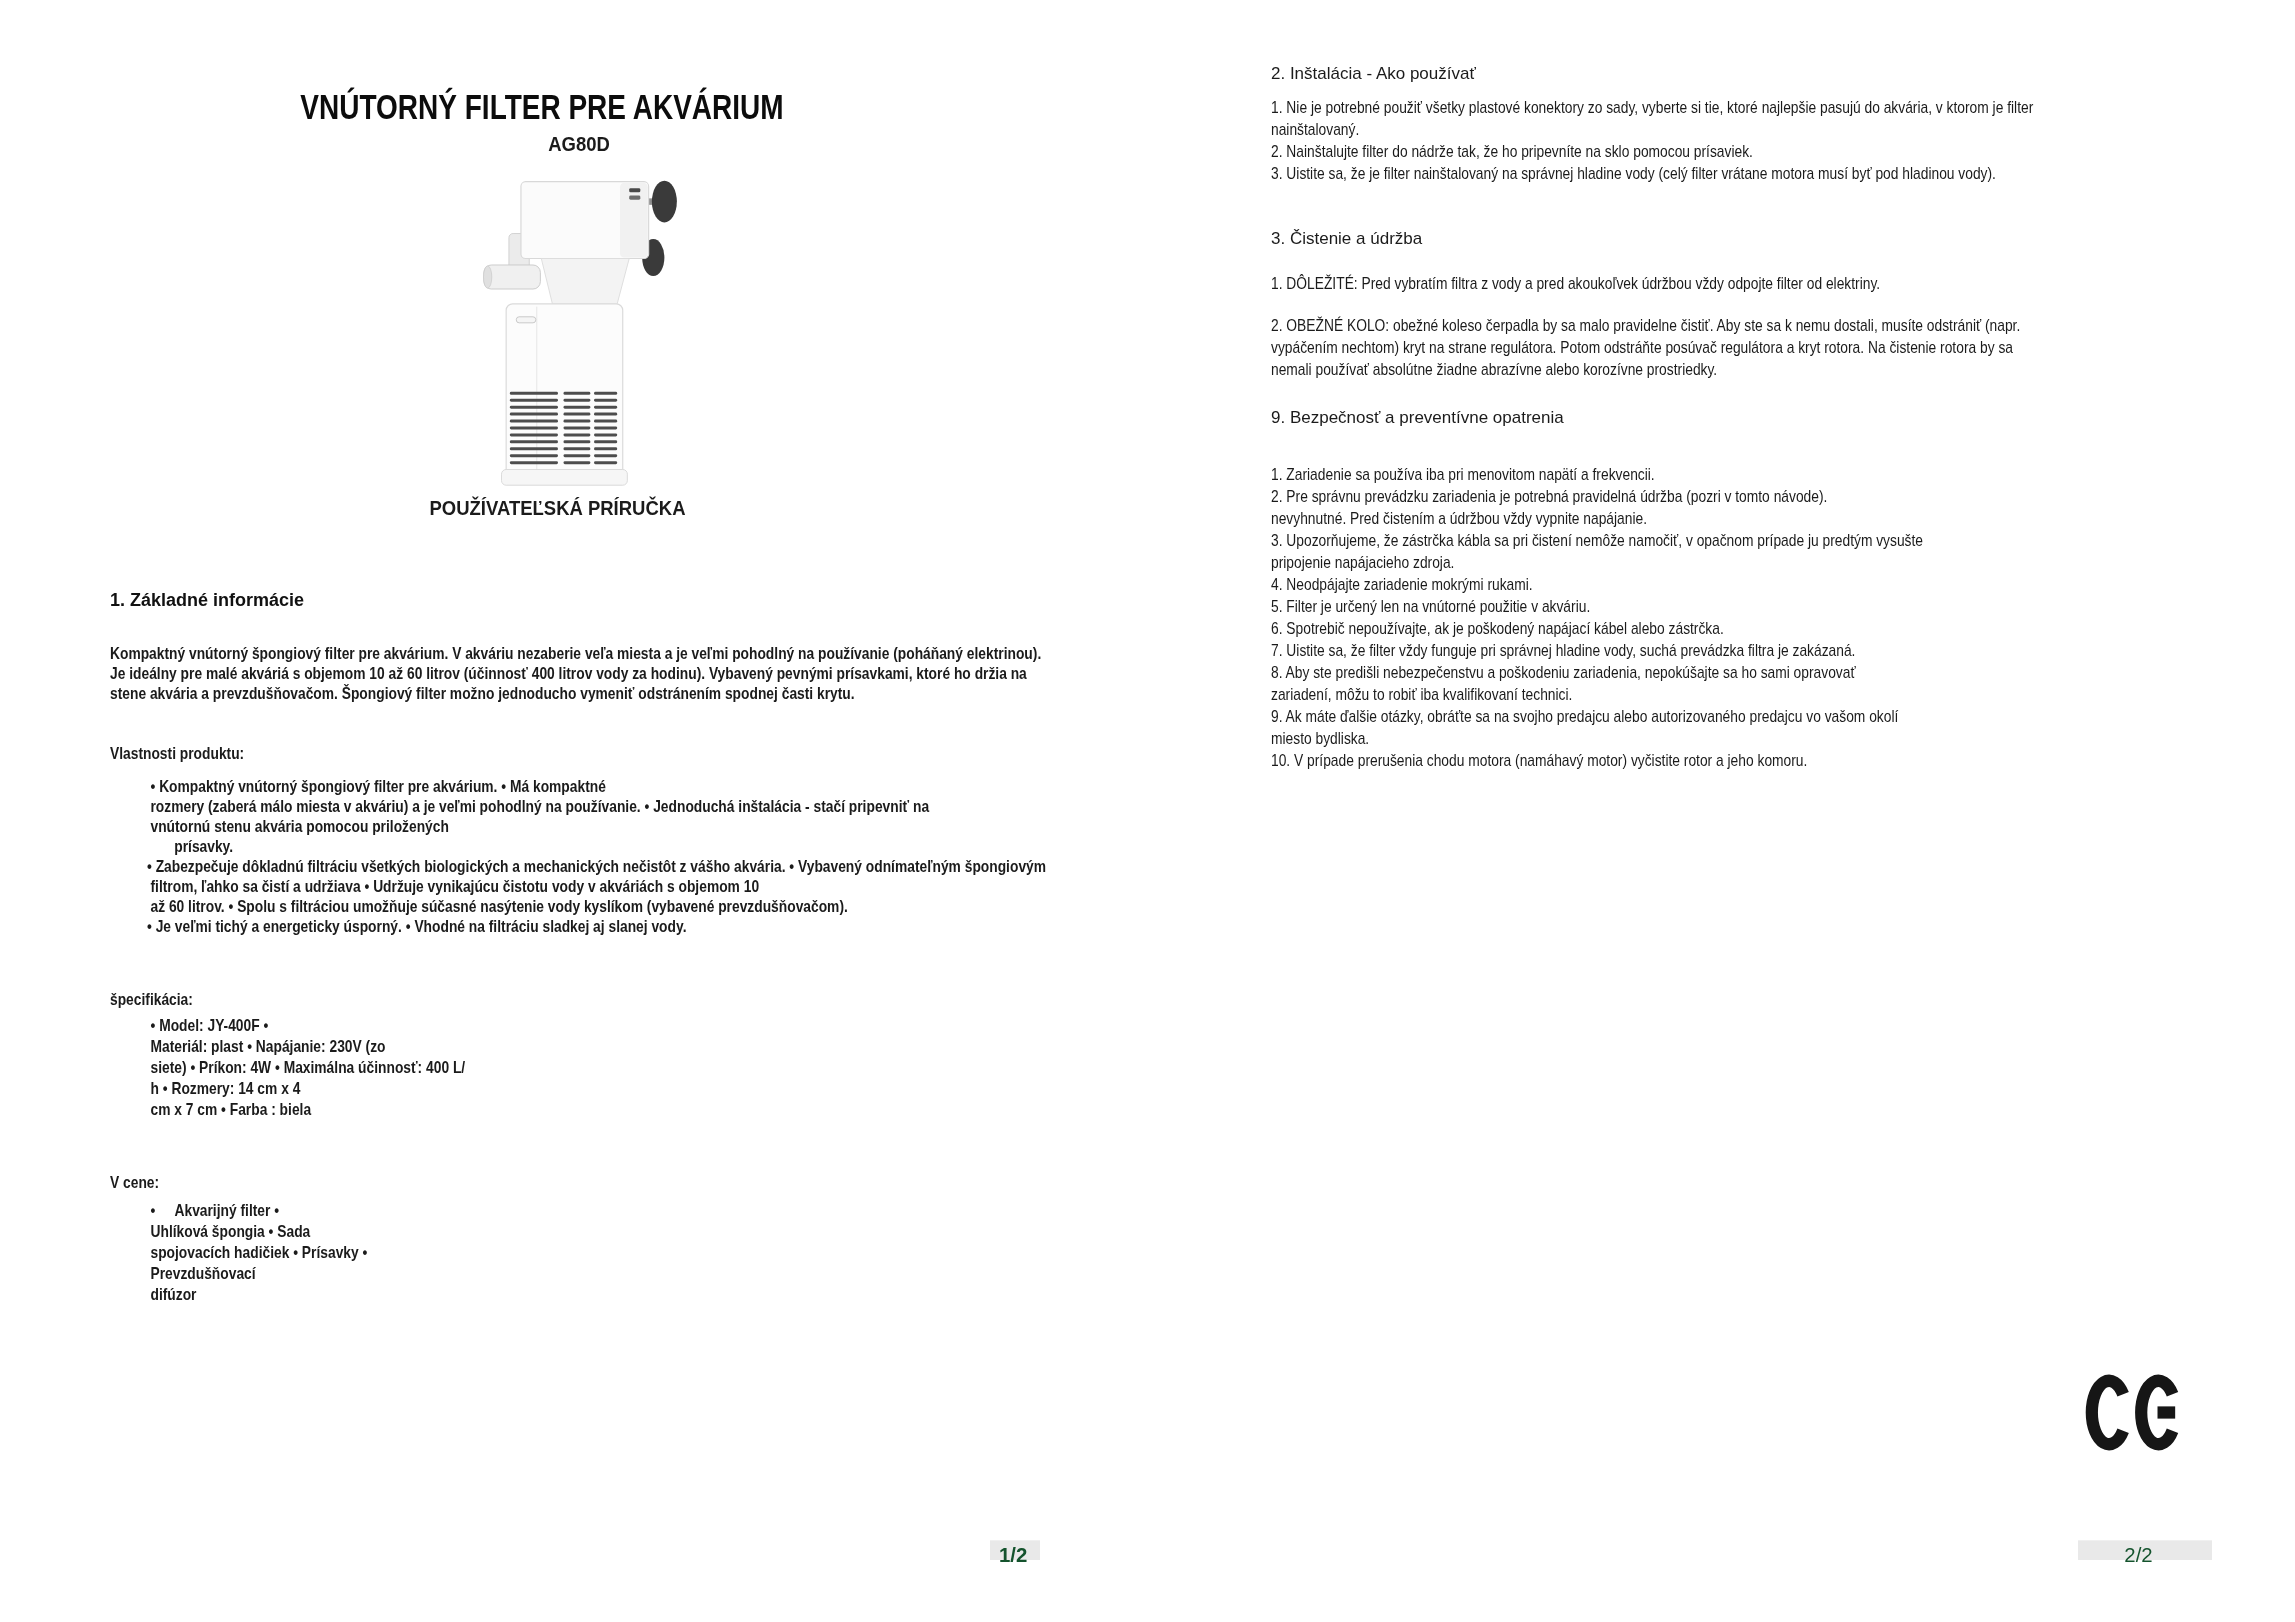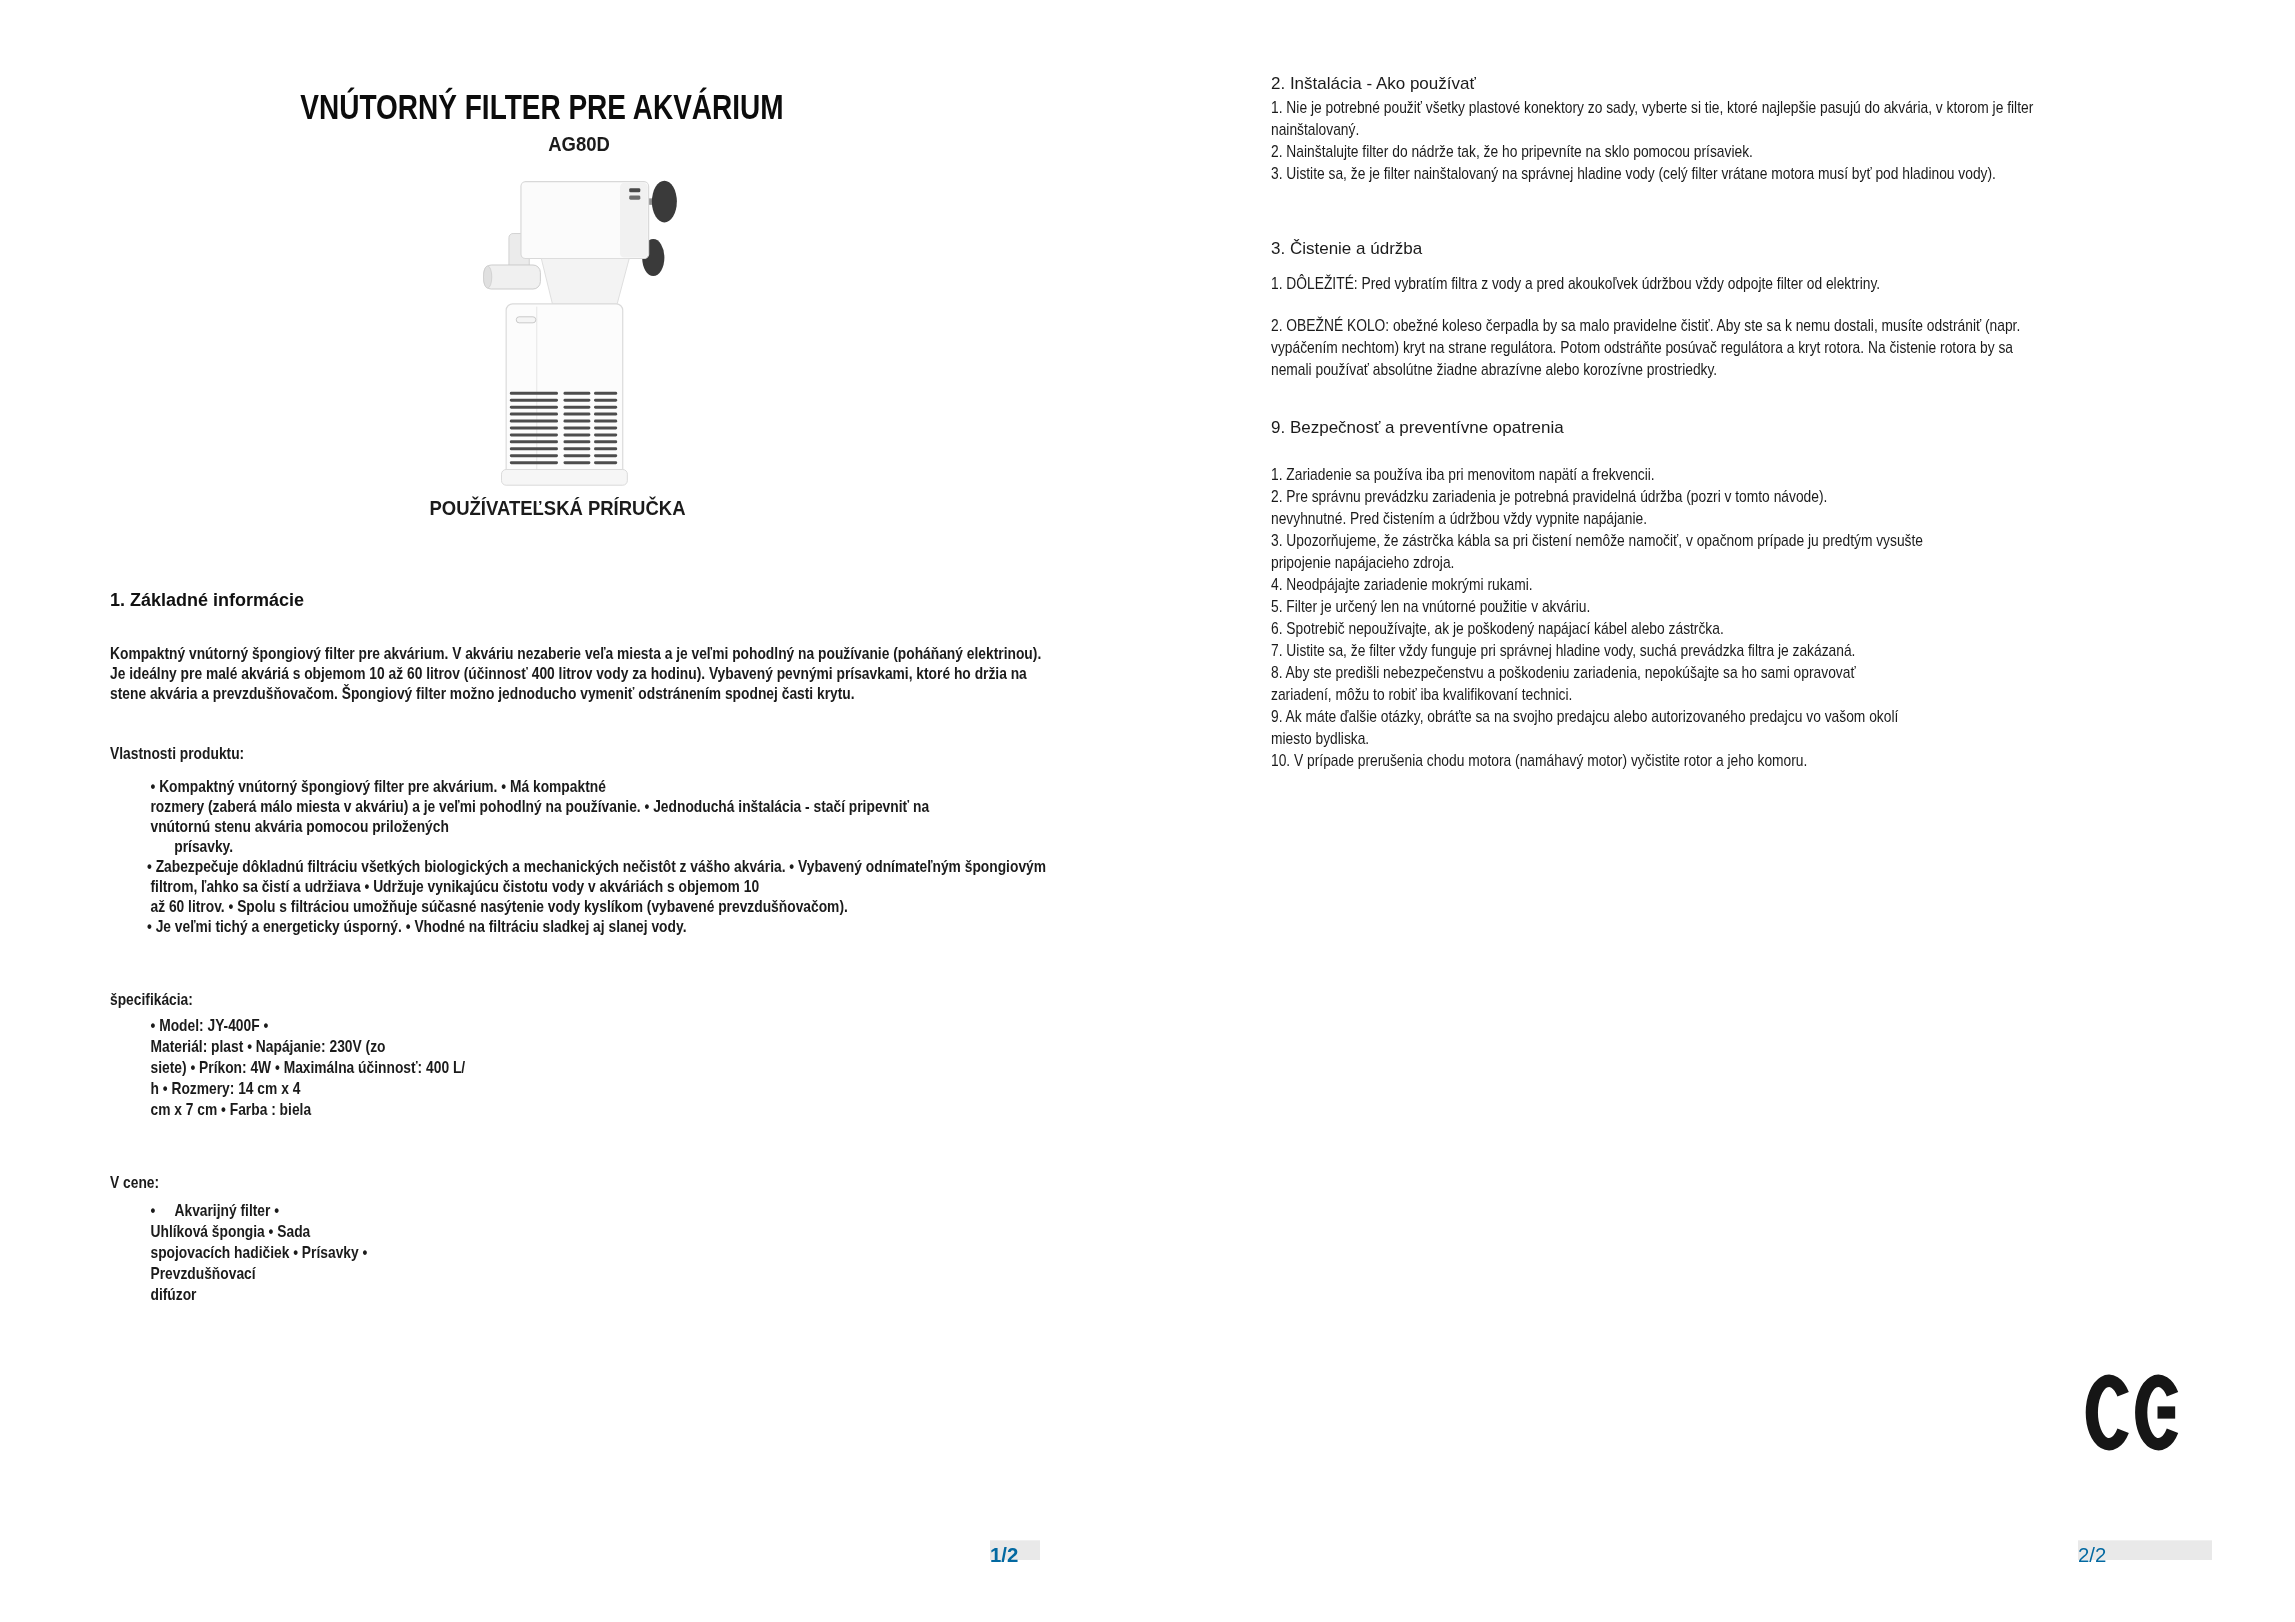--- a/index.html
+++ b/index.html
@@ -28,36 +28,36 @@
   .feat-label{left:110px;top:744px;line-height:20px;}
   .features{left:110px;top:777px;line-height:20px;}
   .spec-label{left:110px;top:990px;line-height:20px;}
   .spec{left:110px;top:1015px;line-height:21px;}
   .incl-label{left:110px;top:1173px;line-height:20px;}
   .included{left:110px;top:1200px;line-height:21px;}
   .ind-a{padding-left:46px;}
   .ind-b{padding-left:73px;}
   .ind-c{padding-left:42px;}
   
-  .p2-h{font-size:17px;line-height:22px;white-space:pre;margin-top:10px;}
+  .p2-h{font-size:17px;line-height:22px;white-space:pre;}
   .s2-h{left:123px;top:63px;}
   .s2-list{left:123px;top:97px;line-height:22px;}
   .s3-h{left:123px;top:228px;text-align:right;}
   .s3-line1{left:123px;top:273px;line-height:22px;}
   .s3-para2{left:123px;top:315px;line-height:22px;}
   .s4-h{left:123px;top:407px;}
   .s4-list{left:123px;top:464px;line-height:22px;}
   
   .photo{left:482px;top:178px;width:213px;height:310px;}
   
   .ce{left:931px;top:1374px;width:109px;height:77px;}
   
   .pgnum{
     top:1540px;height:20px;background:#e9e9e9;
-    font-size:20.4px;line-height:28px;text-align:left;color:#0369a1;
+    font-size:20.4px;line-height:28px;text-align:center;color:#14532d;
     border-top:0.9px solid #f0f0f0;box-sizing:border-box;
   }
   .pg1{left:990px;width:50px;padding-right:3.7px;}
   .pg2{left:930px;width:134px;padding-right:13px;}
 </style>
 </head>
 <body>
 
 <div class="canvas">
 

